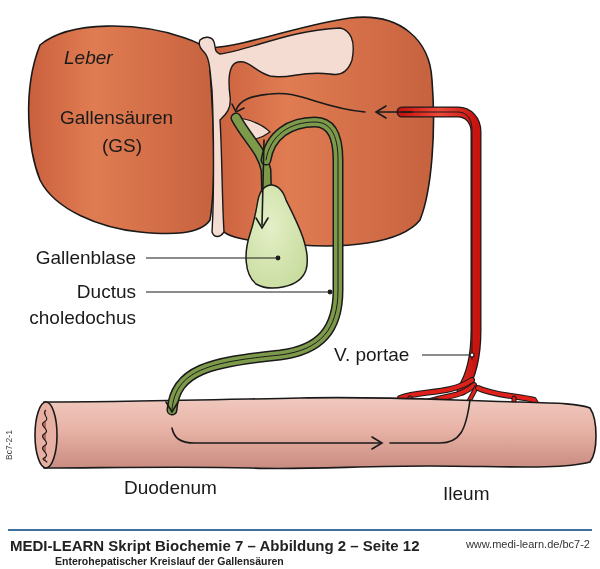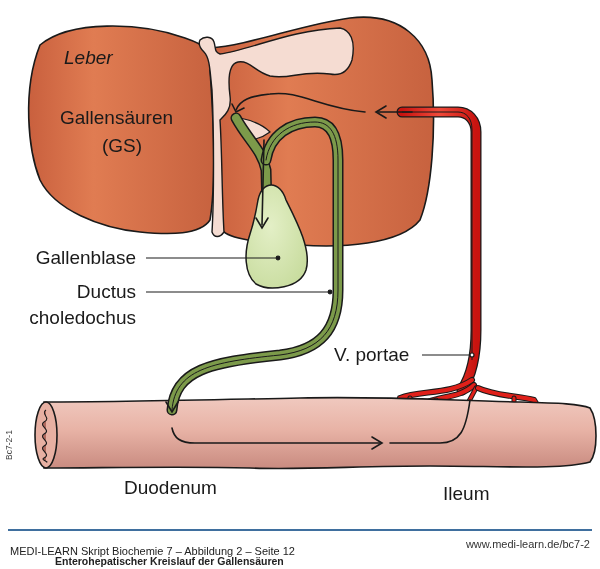--- a/index.html
+++ b/index.html
@@ -2,21 +2,21 @@
 <html><head>
 <meta charset="utf-8">
 <style>
   html, body { margin: 0; padding: 0; background: #ffffff; }
   body { width: 600px; height: 569px; position: relative; overflow: hidden; font-family: "Liberation Sans", sans-serif; }
   #stage { position: absolute; left: 0; top: 0; width: 600px; height: 569px; }
   .lbl { font-family: "Liberation Sans", sans-serif; fill: #1a1a1a; }
   .lbl-lg { font-size: 19px; }
   .lbl-it { font-style: italic; }
   .footer-rule { position: absolute; left: 8px; right: 8px; top: 529px; height: 2px; background: #3f6f9e; }
-  .footer-line1 { position: absolute; left: 10px; top: 537px; font-size: 11px; font-weight: normal; color: #222; margin-top: 8px; }
+  .footer-line1 { position: absolute; left: 10px; top: 537px; font-size: 15px; font-weight: bold; color: #222; }
   .footer-line2 { position: absolute; left: 10px; top: 555px; font-size: 10.5px; font-weight: bold; color: #222; padding-left: 45px; }
   .footer-url { position: absolute; right: 10px; top: 538px; font-size: 11px; color: #333; }
   .side-code { position: absolute; left: -6px; top: 440px; font-size: 8.5px; color: #444; transform: rotate(-90deg); transform-origin: center; white-space: nowrap; }
 </style>
 </head>
 <body>
 
 <svg id="stage" width="600" height="569" viewBox="0 0 600 569">
   <defs>
     <linearGradient id="liverGrad" x1="0" x2="1" y1="0" y2="0">

